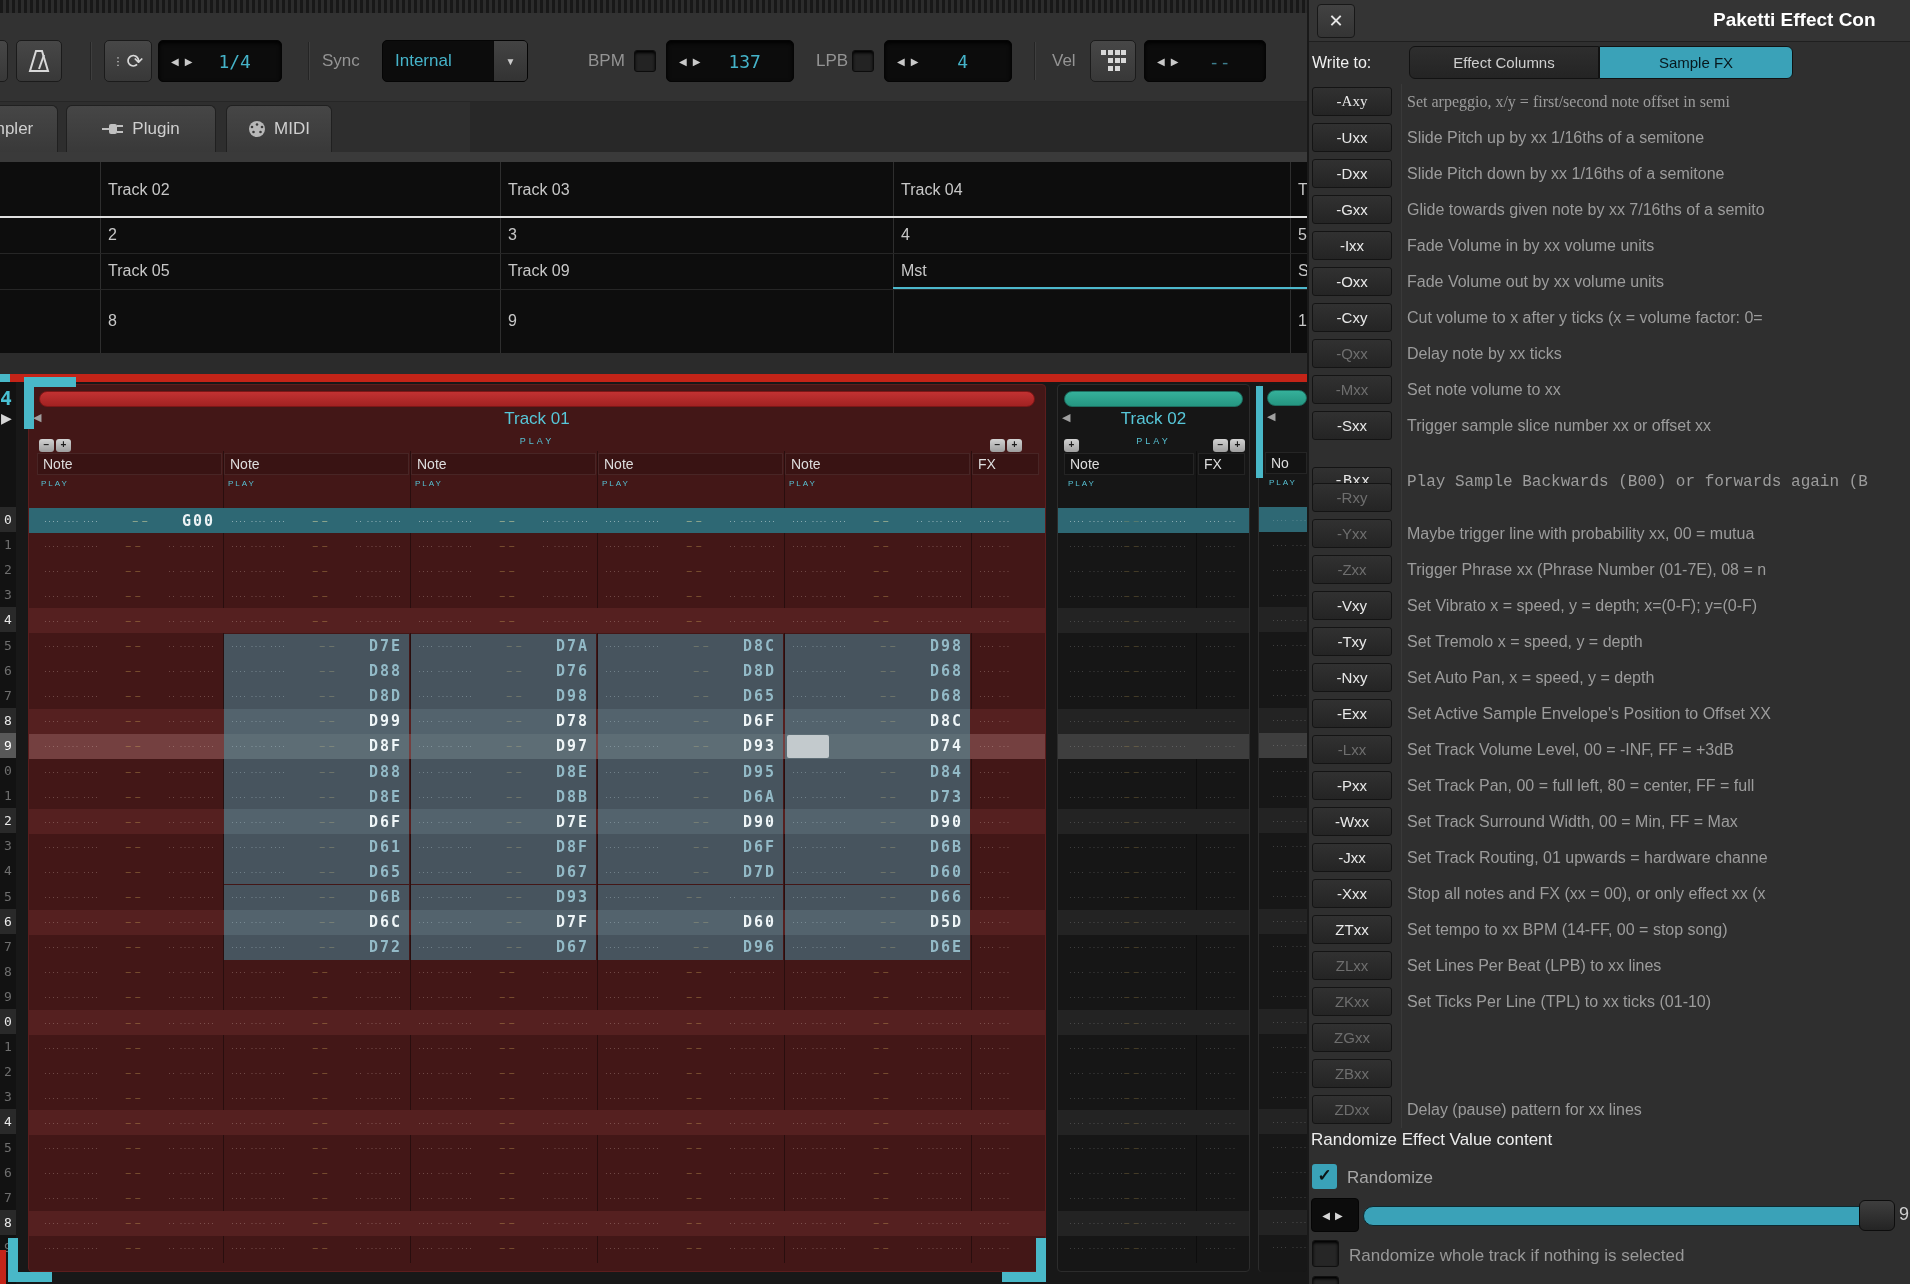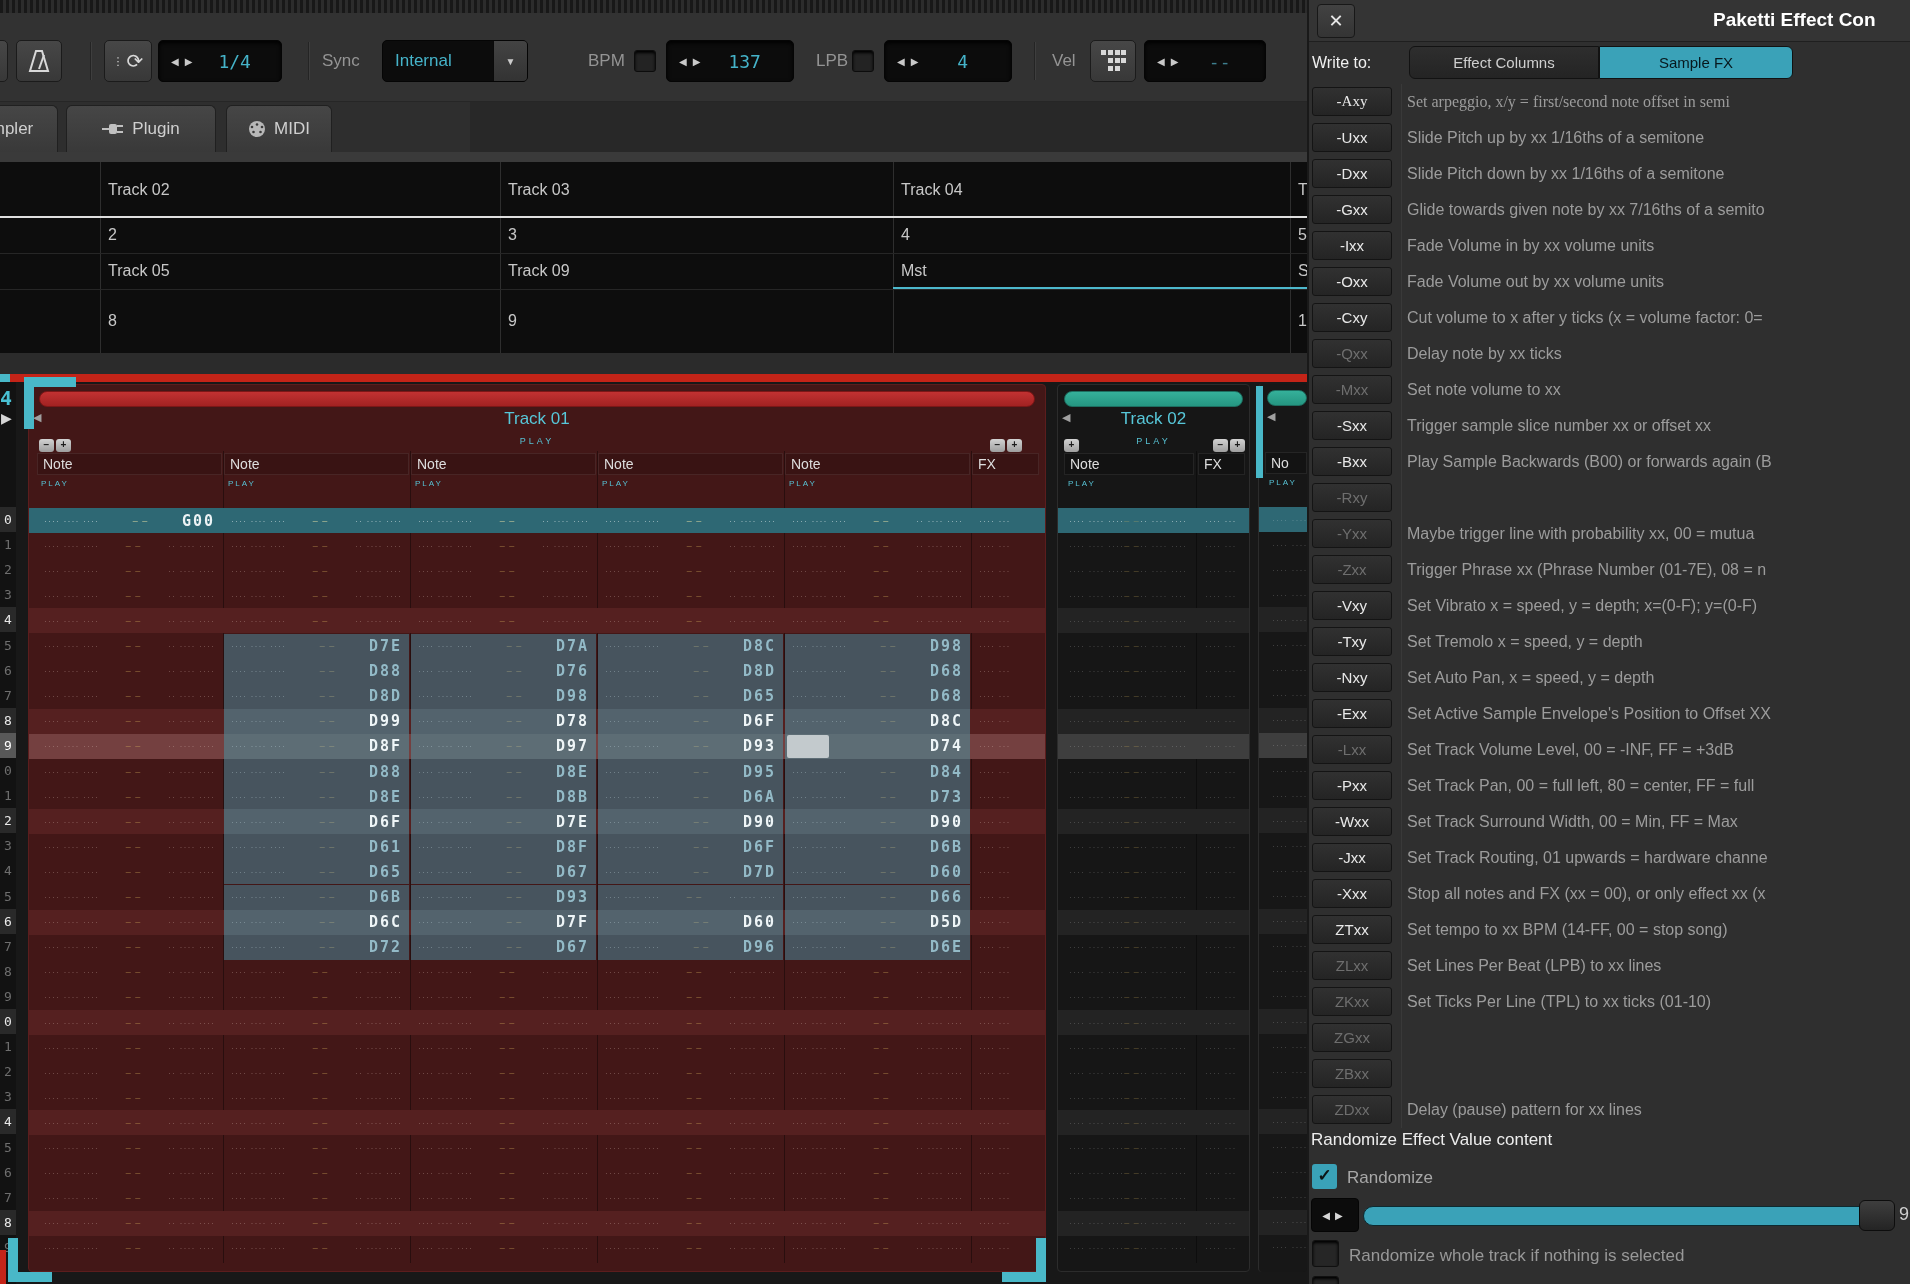--- a/index.html
+++ b/index.html
@@ -1757,21 +1757,21 @@
         <span class="cdesc">Delay note by xx ticks</span>
       </div>
       <div class="crow" style="top: 372px;">
         <div class="ccode dim">-Mxx</div>
         <span class="cdesc">Set note volume to xx</span>
       </div>
       <div class="crow" style="top: 408px;">
         <div class="ccode">-Sxx</div>
         <span class="cdesc">Trigger sample slice number xx or offset xx</span>
       </div>
-      <div class="crow" style="top: 444px;">
+      <div class="crow" style="top: 464px; font-family: Liberation Mono, monospace;">
         <div class="ccode">-Bxx</div>
         <span class="cdesc">Play Sample Backwards (B00) or forwards again (B</span>
       </div>
       <div class="crow" style="top: 480px;">
         <div class="ccode dim">-Rxy</div>
       </div>
       <div class="crow" style="top: 516px;">
         <div class="ccode dim">-Yxx</div>
         <span class="cdesc">Maybe trigger line with probability xx, 00 = mutua</span>
       </div>

